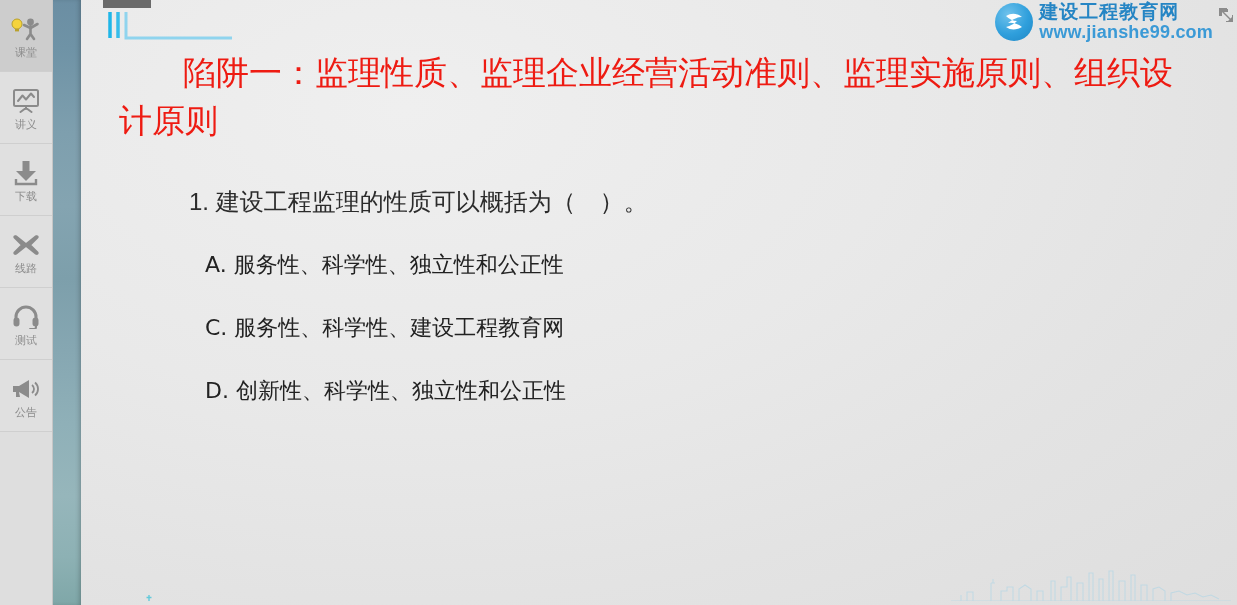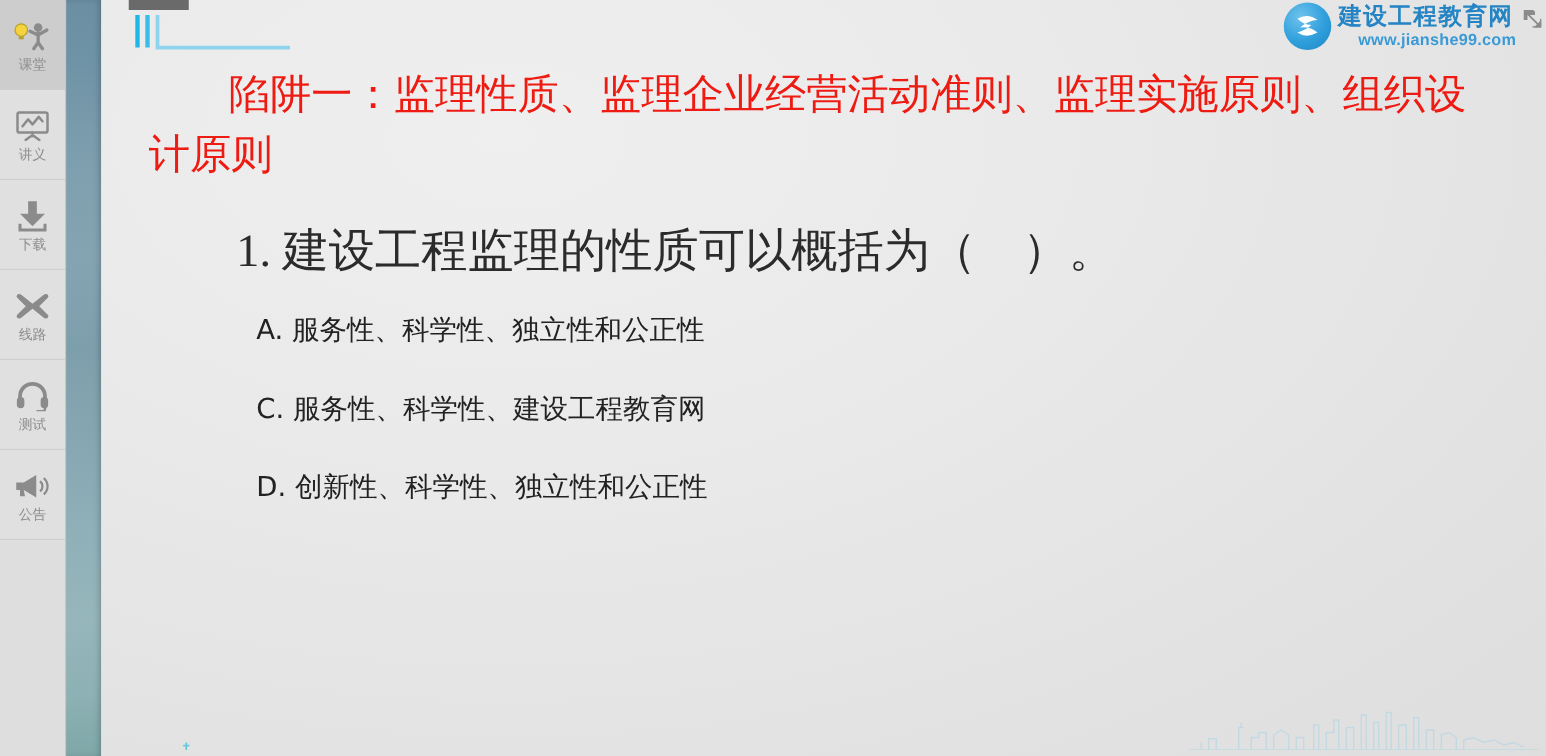--- a/index.html
+++ b/index.html
@@ -81,49 +81,49 @@
     background:radial-gradient(circle at 35% 30%, #6fc2ec 0%, #2f9fdc 55%, #1e86c4 100%);
     display:flex; align-items:center; justify-content:center;
     flex:0 0 38px;
   }
   .logo-text { display:flex; flex-direction:column; line-height:1; }
   .logo-cn {
     font-size:19px; font-weight:bold; color:#2585c4;
     letter-spacing:1px;
   }
   .logo-url {
-    font-size:13px; font-weight:bold; color:#3b9ad6;
-    letter-spacing:0.2px; margin-top:2px;margin-left:16px;
+    font-size:18px; font-weight:bold; color:#3b9ad6;
+    letter-spacing:0.2px; margin-top:2px;
   }
   .collapse-icon {
     position:absolute; right:2px; top:6px;
     width:18px; height:18px;
     cursor:pointer;
   }
 
   
   .slide-body {
     position:absolute; left:0; top:0; width:100%; height:100%;
     padding:52px 40px 0 38px;
   }
   .slide-title {
     color:#ee1b12;
     font-size:33px;
     line-height:48px;
-    font-family:Liberation Serif, serif;
+    font-family:Liberation Mono, monospace;
     text-indent:64px;
     letter-spacing:0px;
     max-width:1070px;
   }
   .q-list { margin-top:22px; padding-left:70px; }
   .q-line {
     color:#2b2b2b;
-    font-size:37px;
+    font-size:24px;
     line-height:63px;
-    font-family:Liberation Serif, serif;
+    font-family:Liberation Sans, sans-serif;
     white-space:pre;
   }
   .opt-line {
     color:#222222;
     font-size:22px;
     line-height:63px;
     font-family:"DejaVu Sans","Liberation Sans",sans-serif;
     white-space:pre;
   }
   .opt-list { padding-left:16px; }

